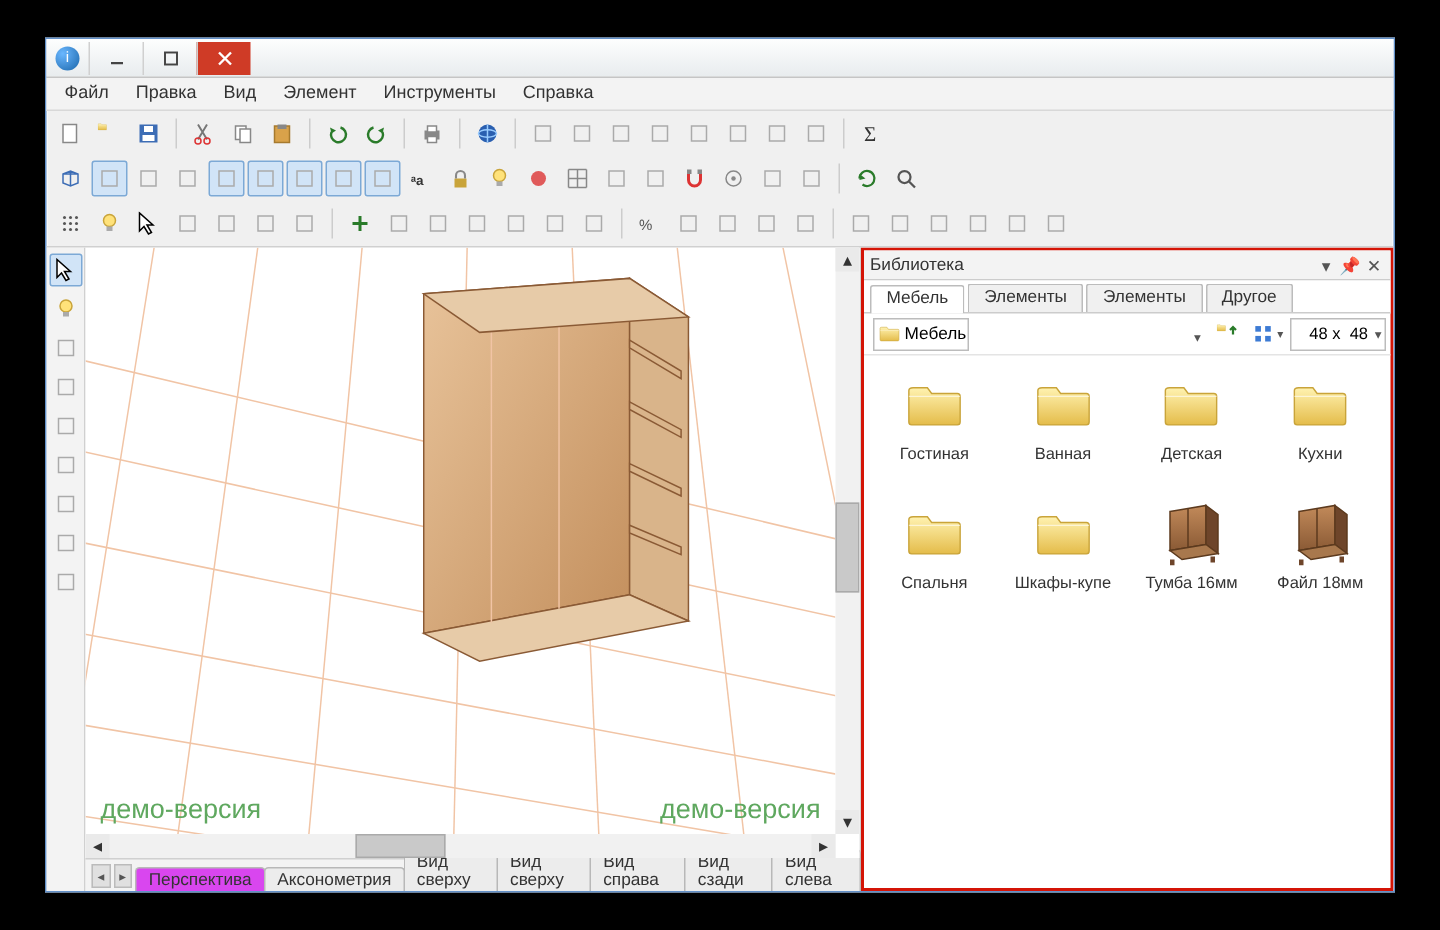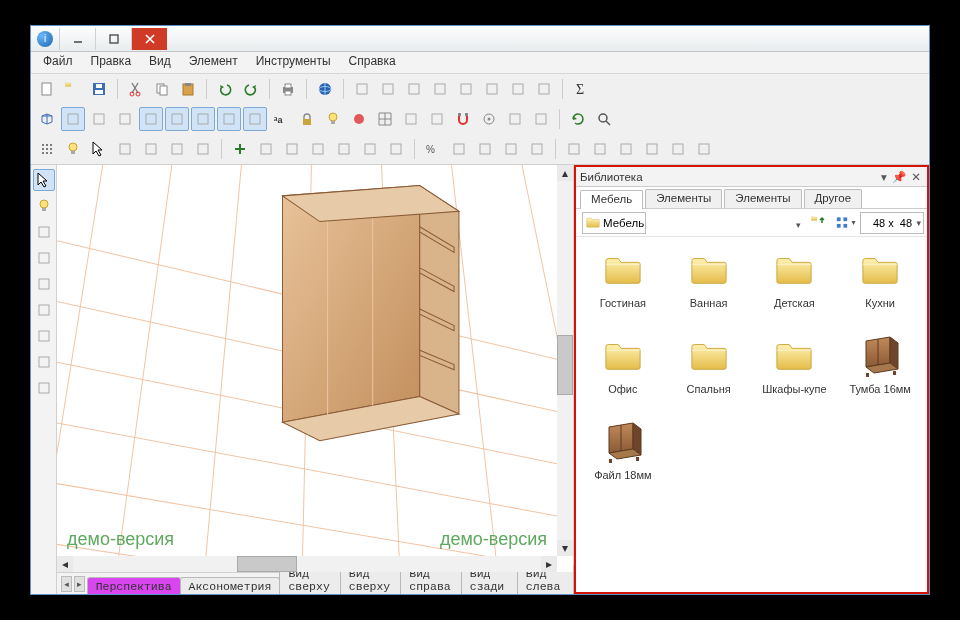--- a/index.html
+++ b/index.html
@@ -37,21 +37,21 @@
   .sb.h { left:0; right:16px; bottom:0; height:16px; }
   .sb .thumb { background:#c9c9c9; border:1px solid #aaa; }
   .sb.v .thumb { width:100%; height:60px; position:absolute; top:170px;}
   .sb.h .thumb { height:100%; width:60px; position:absolute; left:180px;}
   .sb .arrow { width:16px; height:16px; display:flex; align-items:center; justify-content:center; background:#eaeaea; position:absolute; }
   .watermark { position:absolute; bottom:6px; color:#5fa85f; font-size:18px; font-family:Arial,sans-serif; }
 
   svg.grid-lines line { stroke:#f1c4a5; stroke-width:1; }
 
   .viewtabs { height:22px; background:#f3f3f3; border-top:1px solid #d0d0d0; display:flex; align-items:flex-end; padding-left:4px; gap:0; }
-  .viewtabs .vtab { padding:2px 8px 1px 8px; font-size:11.5px; border:1px solid #b8b8b8; border-bottom:none; background:#ececec; margin-right:-1px; border-radius:3px 3px 0 0; color:#333;font-family:Liberation Mono, monospace; }
+  .viewtabs .vtab { padding:2px 8px 1px 8px; font-size:11.5px; border:1px solid #b8b8b8; border-bottom:none; background:#ececec; margin-right:-1px; border-radius:3px 3px 0 0; color:#333; }
   .viewtabs .vtab.active { background:#d946ef; font-weight:400; }
   .vtab-arrow { width:16px; height:16px; background:#e0e0e0; border:1px solid #bbb; display:flex; align-items:center; justify-content:center; margin-right:2px; align-self:center; font-size:9px; color:#555;}
 
   .library { width:355px; display:flex; flex-direction:column; border:2px solid #d41406; background:#fff; }
   .lib-header { height:20px; display:flex; align-items:center; padding:0 4px; background:#f3f3f3; border-bottom:1px solid #ccc; font-size:11.5px;}
   .lib-header .spacer{flex:1}
   .lib-hbtn { width:14px; height:14px; display:flex; align-items:center; justify-content:center; margin-left:2px; color:#555;}
   .lib-tabs { height:22px; display:flex; border-bottom:1px solid #ccc; padding-left:4px; padding-top:2px; background:#fff;}
   .lib-tabs .ltab { padding:2px 10px; border:1px solid #bcbcbc; border-bottom:none; background:#f0f0f0; font-size:11.5px; margin-right:2px; border-radius:2px 2px 0 0;}
   .lib-tabs .ltab.active { background:#fff; position:relative; top:1px; }
@@ -706,28 +706,20 @@
                 </svg>
               </div>
               <div class="lbl">Кухни</div>
             </div>
             <div class="lib-item">
               <div class="ico">
                 <svg class="folder-svg" viewBox="0 0 40 34">
                   <use href="#folder"></use>
                 </svg>
               </div>
-              <div class="lbl">Офис</div>
-            </div>
-            <div class="lib-item">
-              <div class="ico">
-                <svg class="folder-svg" viewBox="0 0 40 34">
-                  <use href="#folder"></use>
-                </svg>
-              </div>
               <div class="lbl">Спальня</div>
             </div>
             <div class="lib-item">
               <div class="ico">
                 <svg class="folder-svg" viewBox="0 0 40 34">
                   <use href="#folder"></use>
                 </svg>
               </div>
               <div class="lbl">Шкафы-купе</div>
             </div>

